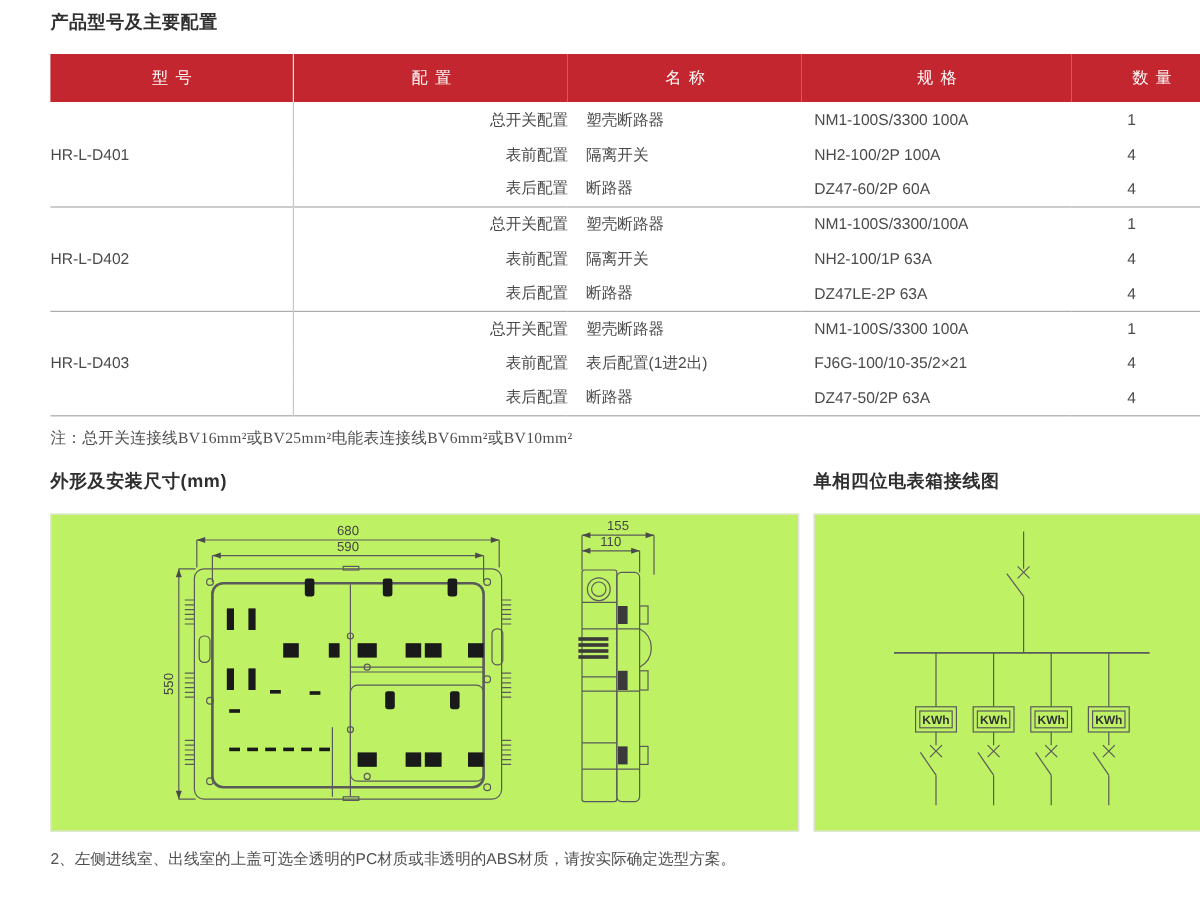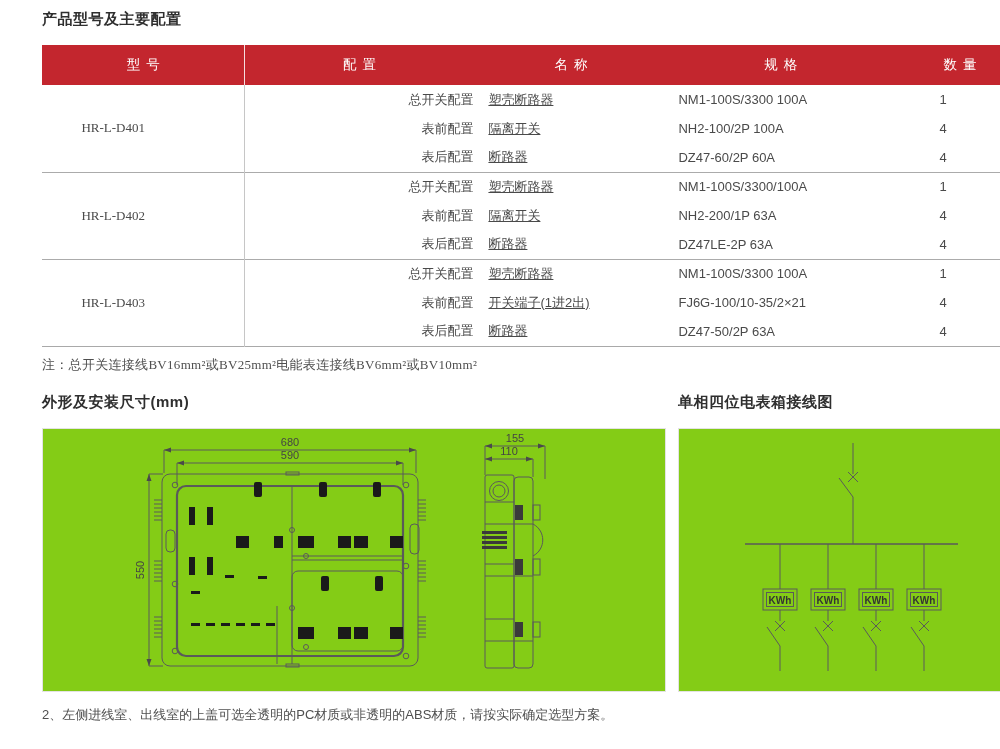--- a/index.html
+++ b/index.html
@@ -14,34 +14,34 @@
   
   table.cfg { width:100%; border-collapse:collapse; margin-top:17px;
     border-bottom:1px solid #a9a9a9; table-layout:fixed; }
   table.cfg col.c1{width:20.6%} table.cfg col.c2{width:23.2%}
   table.cfg col.c3{width:19.8%} table.cfg col.c4{width:22.8%}
   table.cfg col.c5{width:13.6%}
   table.cfg thead th { background:#c3262e; color:#fff; font-weight:normal;
     font-size:13.5px; height:40px; letter-spacing:6px; text-indent:6px; }
   table.cfg thead th:first-child { border-right:1px solid rgba(255,255,255,.85); }
   table.cfg td { height:29px; font-size:13px; color:#4a4a4a; vertical-align:middle; }
-  td.model { text-align:center; border-right:1px solid #c6c6c6; padding-right:60px;font-family:Liberation Serif, serif; }
+  td.model { border-right:1px solid #c6c6c6; padding-right:60px; }
   td.cfgc  { padding-left:72px;text-align:right; }
-  td.nm    { padding-left:15px;text-decoration:underline; }
+  td.nm    { padding-left:15px; }
   td.spec  { padding-left:10px; }
   td.qty   { text-align:center; padding-right:34px; }
   tbody.group + tbody.group { border-top:1px solid #ababab; }
 
   .tbl-note { margin-top:9px; font-size:13px; color:#4f4f4f; letter-spacing:.3px;font-family:Liberation Serif, serif; }
 
   
   .two-col { display:flex; justify-content:space-between; margin-top:19px; }
   .col-left  { width:624px; }
   .col-right { width:349px; }
-  .dwg-box { margin-top:17px; border:1px solid #e3e3e3; background:#84cc16; }
+  .dwg-box { margin-top:17px; border:1px solid #e3e3e3; background:#bef264; }
   .dwg line, .dwg rect, .dwg path, .dwg circle { stroke:#5a5a5a; stroke-width:1; fill:none; }
   .dwg .thick { stroke-width:2.2; }
   .dwg .fillb { fill:#1a1a1a; stroke:none; }
   .dwg .fillg { fill:#3a3a3a; stroke:none; }
   .dwg .arw { fill:#4a4a4a; stroke:none; }
   .dwg text { fill:#444; stroke:none; font-size:11px;
     font-family:"Liberation Sans","DejaVu Sans",sans-serif; }
   .dwg text.kwh { font-size:10px; font-weight:bold; fill:#333; }
 
   
@@ -98,41 +98,41 @@
         <tr>
           <td class="model" rowspan="3">HR-L-D402</td>
           <td class="cfgc">总开关配置</td>
           <td class="nm">塑壳断路器</td>
           <td class="spec">NM1-100S/3300/100A</td>
           <td class="qty">1</td>
         </tr>
         <tr>
           <td class="cfgc">表前配置</td>
           <td class="nm">隔离开关</td>
-          <td class="spec">NH2-200/1P 63A</td>
+          <td class="spec">NH2-100/1P 63A</td>
           <td class="qty">4</td>
         </tr>
         <tr>
           <td class="cfgc">表后配置</td>
           <td class="nm">断路器</td>
           <td class="spec">DZ47LE-2P 63A</td>
           <td class="qty">4</td>
         </tr>
       </tbody>
       <tbody class="group">
         <tr>
           <td class="model" rowspan="3">HR-L-D403</td>
           <td class="cfgc">总开关配置</td>
           <td class="nm">塑壳断路器</td>
           <td class="spec">NM1-100S/3300 100A</td>
           <td class="qty">1</td>
         </tr>
         <tr>
           <td class="cfgc">表前配置</td>
-          <td class="nm">开关端子(1进2出)</td>
+          <td class="nm">表后配置(1进2出)</td>
           <td class="spec">FJ6G-100/10-35/2×21</td>
           <td class="qty">4</td>
         </tr>
         <tr>
           <td class="cfgc">表后配置</td>
           <td class="nm">断路器</td>
           <td class="spec">DZ47-50/2P 63A</td>
           <td class="qty">4</td>
         </tr>
       </tbody>

